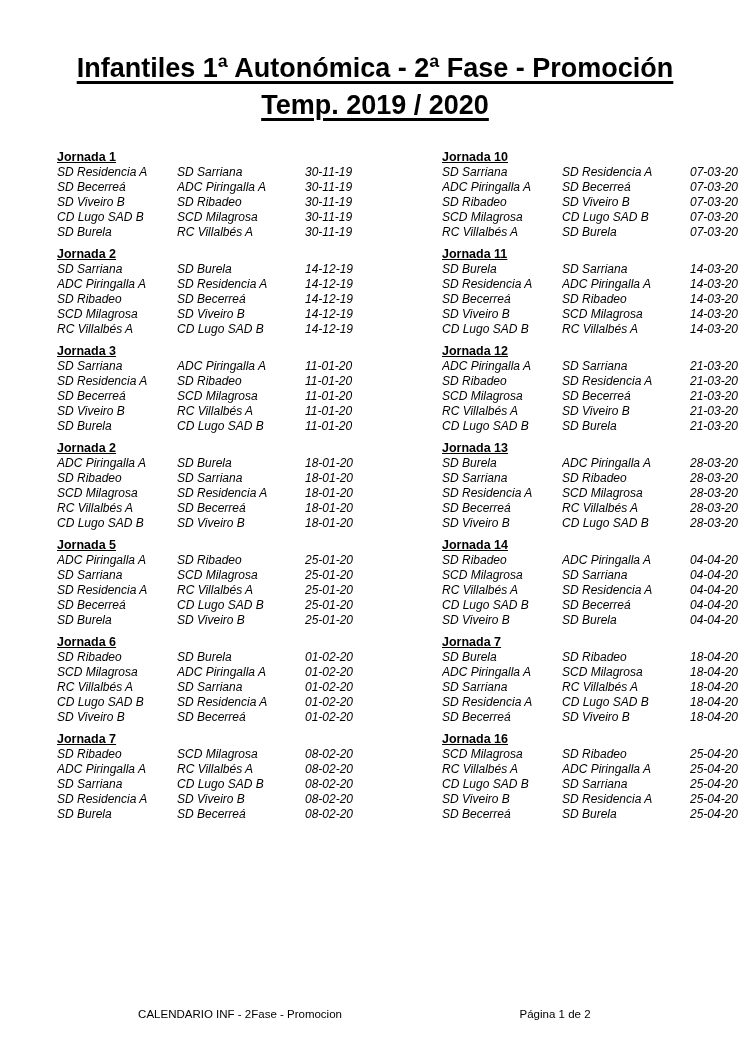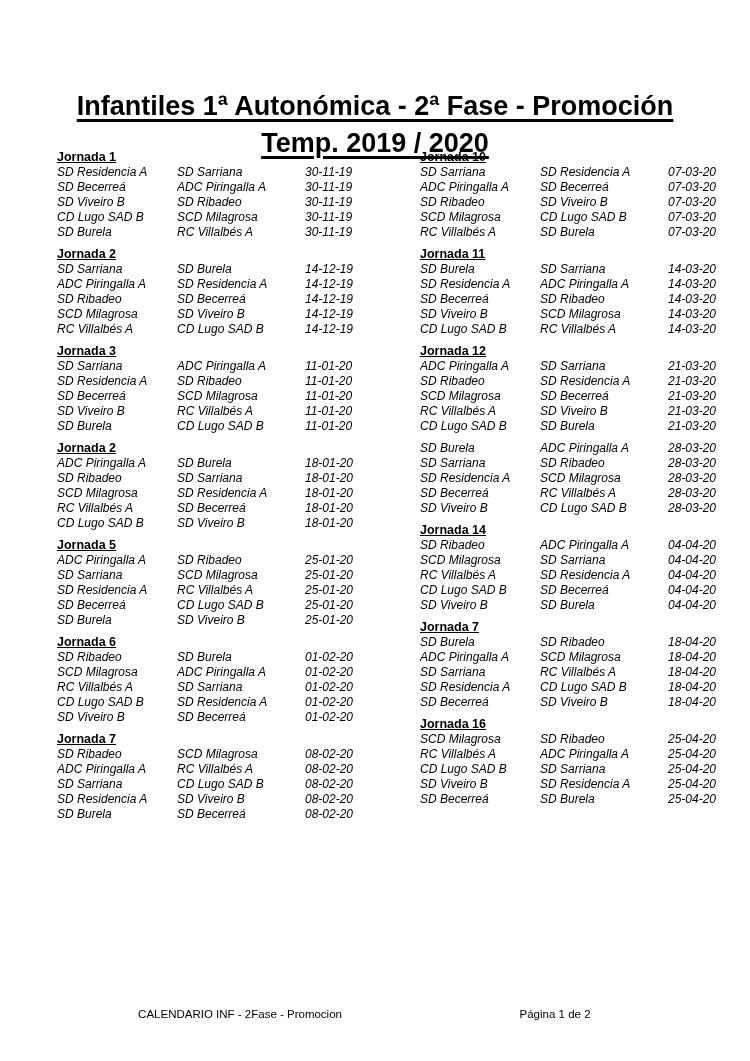--- a/index.html
+++ b/index.html
@@ -13,21 +13,21 @@
     position: relative;
     font-family: "Liberation Sans", sans-serif;
     color: #000000;
     overflow: hidden;
   }
   .page {
     position: absolute;
     inset: 0;
   }
   .doc-title {
-    margin: 88px 30px 0 30px;
+    margin: 50px 30px 0 30px;
     text-align: center;
     font-size: 27px;
     line-height: 37px;
     font-weight: bold;
     letter-spacing: 0px;
   }
   .doc-title .title-line {
     display: block;
   }
   .doc-title .title-line > span {
@@ -38,21 +38,21 @@
   .columns {
     position: absolute;
     top: 150px;
     left: 57px;
     display: flex;
   }
   .col {
     width: 296px;
   }
   .col + .col {
-    margin-left: 67px;
+    margin-left: 89px;
   }
   .jornada {
     margin-bottom: 7px;
   }
   .jornada-title {
     font-weight: bold;
     font-size: 12.5px;
     line-height: 15px;
     text-decoration: underline;
     text-decoration-thickness: 1.3px;
@@ -424,20 +424,21 @@
               <tr>
                 <td class="home">CD Lugo SAD B</td>
                 <td class="away">SD Burela</td>
                 <td class="date">21-03-20</td>
               </tr>
             </tbody>
     </table>
   </div>
 
   <div class="jornada">
+    <div class="jornada-title">Jornada 13</div>
     <table class="matches">
       <tbody>
               <tr>
                 <td class="home">SD Burela</td>
                 <td class="away">ADC Piringalla A</td>
                 <td class="date">28-03-20</td>
               </tr>
               <tr>
                 <td class="home">SD Sarriana</td>
                 <td class="away">SD Ribadeo</td>

